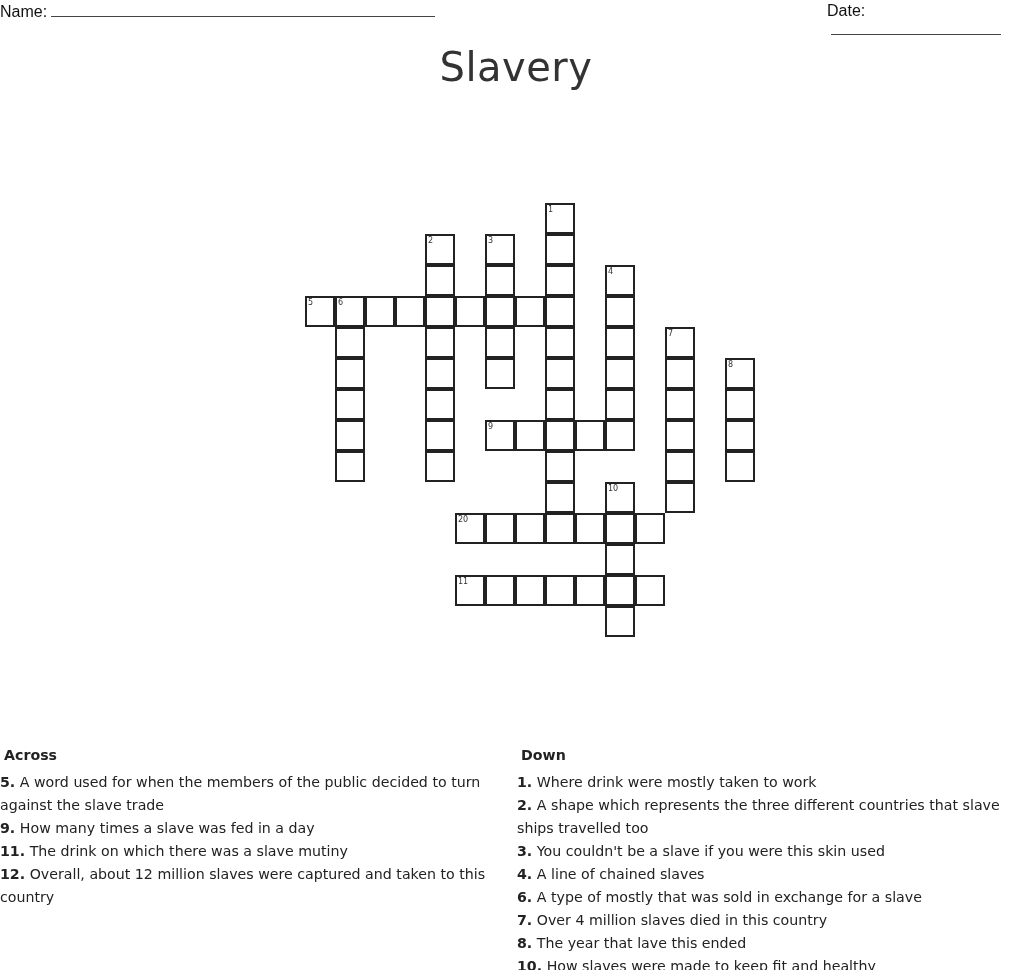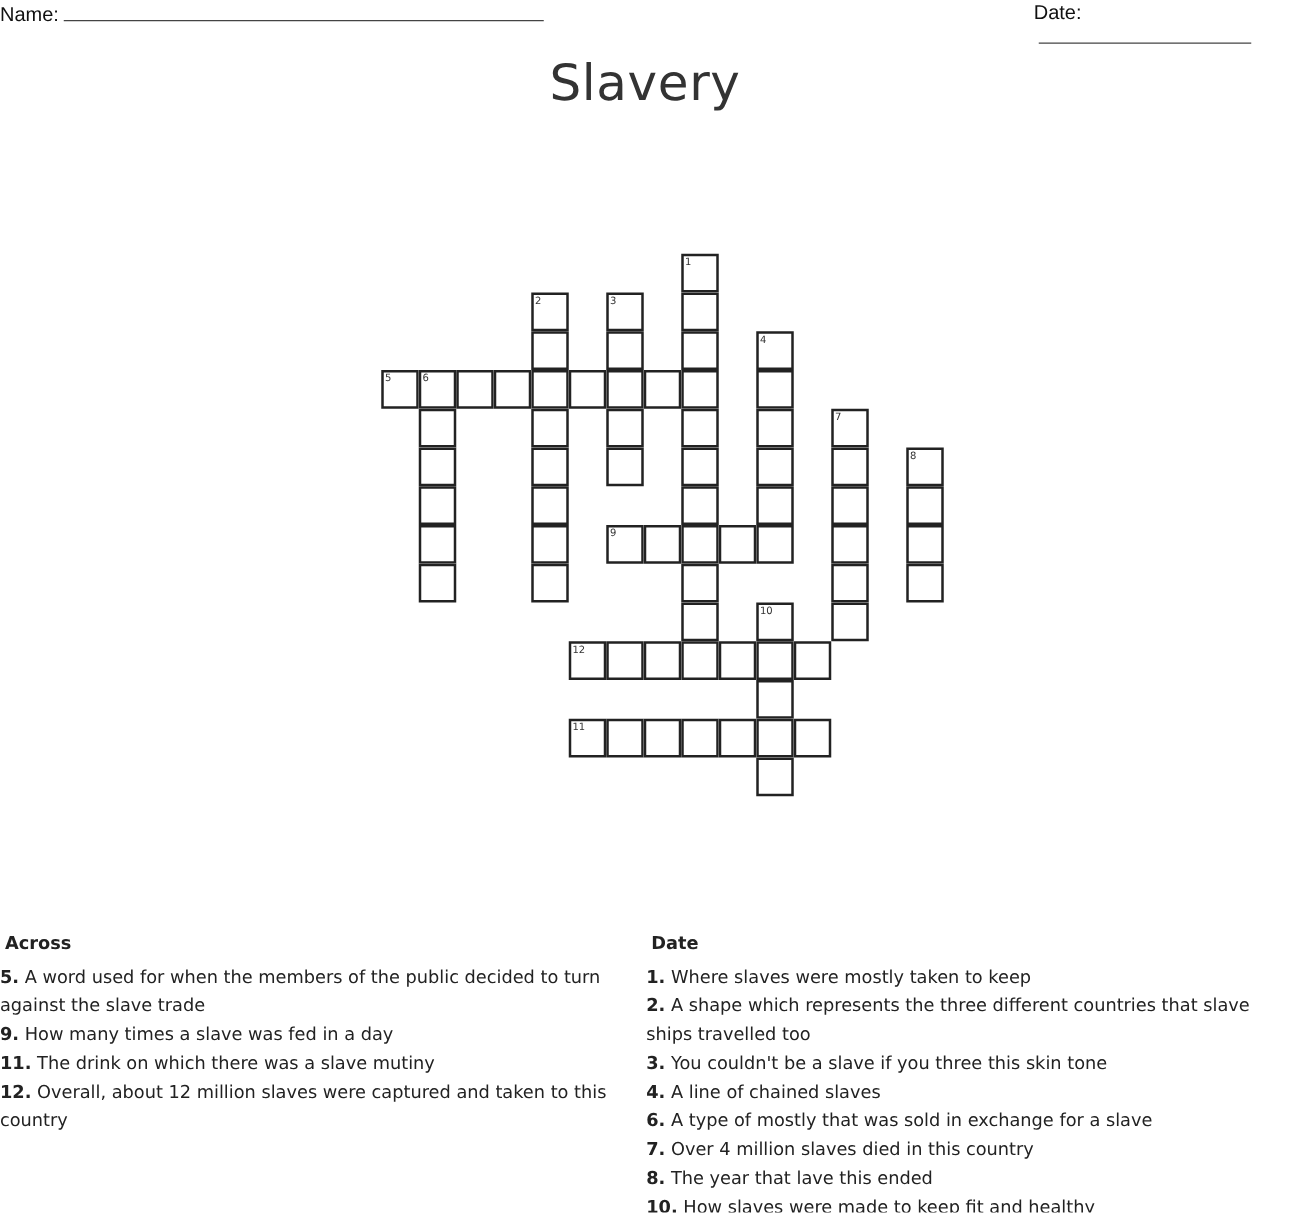--- a/index.html
+++ b/index.html
@@ -111,21 +111,21 @@
     <div class="cell" style="left: 516px; top: 421px;"></div>
     <div class="cell" style="left: 576px; top: 421px;"></div>
     <div class="cell" style="left: 606px; top: 483px;">
       <span class="num">10</span>
     </div>
     <div class="cell" style="left: 606px; top: 514px;"></div>
     <div class="cell" style="left: 606px; top: 545px;"></div>
     <div class="cell" style="left: 606px; top: 576px;"></div>
     <div class="cell" style="left: 606px; top: 607px;"></div>
     <div class="cell" style="left: 456px; top: 514px;">
-      <span class="num">12</span>
+      <span class="num">20</span>
     </div>
     <div class="cell" style="left: 486px; top: 514px;"></div>
     <div class="cell" style="left: 516px; top: 514px;"></div>
     <div class="cell" style="left: 576px; top: 514px;"></div>
     <div class="cell" style="left: 636px; top: 514px;"></div>
     <div class="cell" style="left: 456px; top: 576px;">
       <span class="num">11</span>
     </div>
     <div class="cell" style="left: 486px; top: 576px;"></div>
     <div class="cell" style="left: 516px; top: 576px;"></div>
@@ -138,24 +138,24 @@
   <h3>Across</h3>
   <div id="across-list">
     <p class="clue"><b>5.</b> <span>A word used for when the members of the public decided to turn against the slave trade</span></p>
     <p class="clue"><b>9.</b> <span>How many times a slave was fed in a day</span></p>
     <p class="clue"><b>11.</b> <span>The drink on which there was a slave mutiny</span></p>
     <p class="clue"><b>12.</b> <span>Overall, about 12 million slaves were captured and taken to this country</span></p>
   </div>
 </div>
 
 <div class="clues" id="down">
-  <h3>Date</h3>
+  <h3>Down</h3>
   <div id="down-list">
-    <p class="clue"><b>1.</b> <span>Where slaves were mostly taken to keep</span></p>
+    <p class="clue"><b>1.</b> <span>Where drink were mostly taken to work</span></p>
     <p class="clue"><b>2.</b> <span>A shape which represents the three different countries that slave ships travelled too</span></p>
-    <p class="clue"><b>3.</b> <span>You couldn't be a slave if you three this skin tone</span></p>
+    <p class="clue"><b>3.</b> <span>You couldn't be a slave if you were this skin used</span></p>
     <p class="clue"><b>4.</b> <span>A line of chained slaves</span></p>
     <p class="clue"><b>6.</b> <span>A type of mostly that was sold in exchange for a slave</span></p>
     <p class="clue"><b>7.</b> <span>Over 4 million slaves died in this country</span></p>
     <p class="clue"><b>8.</b> <span>The year that lave this ended</span></p>
     <p class="clue"><b>10.</b> <span>How slaves were made to keep fit and healthy</span></p>
   </div>
 </div>
 
 </body></html>

